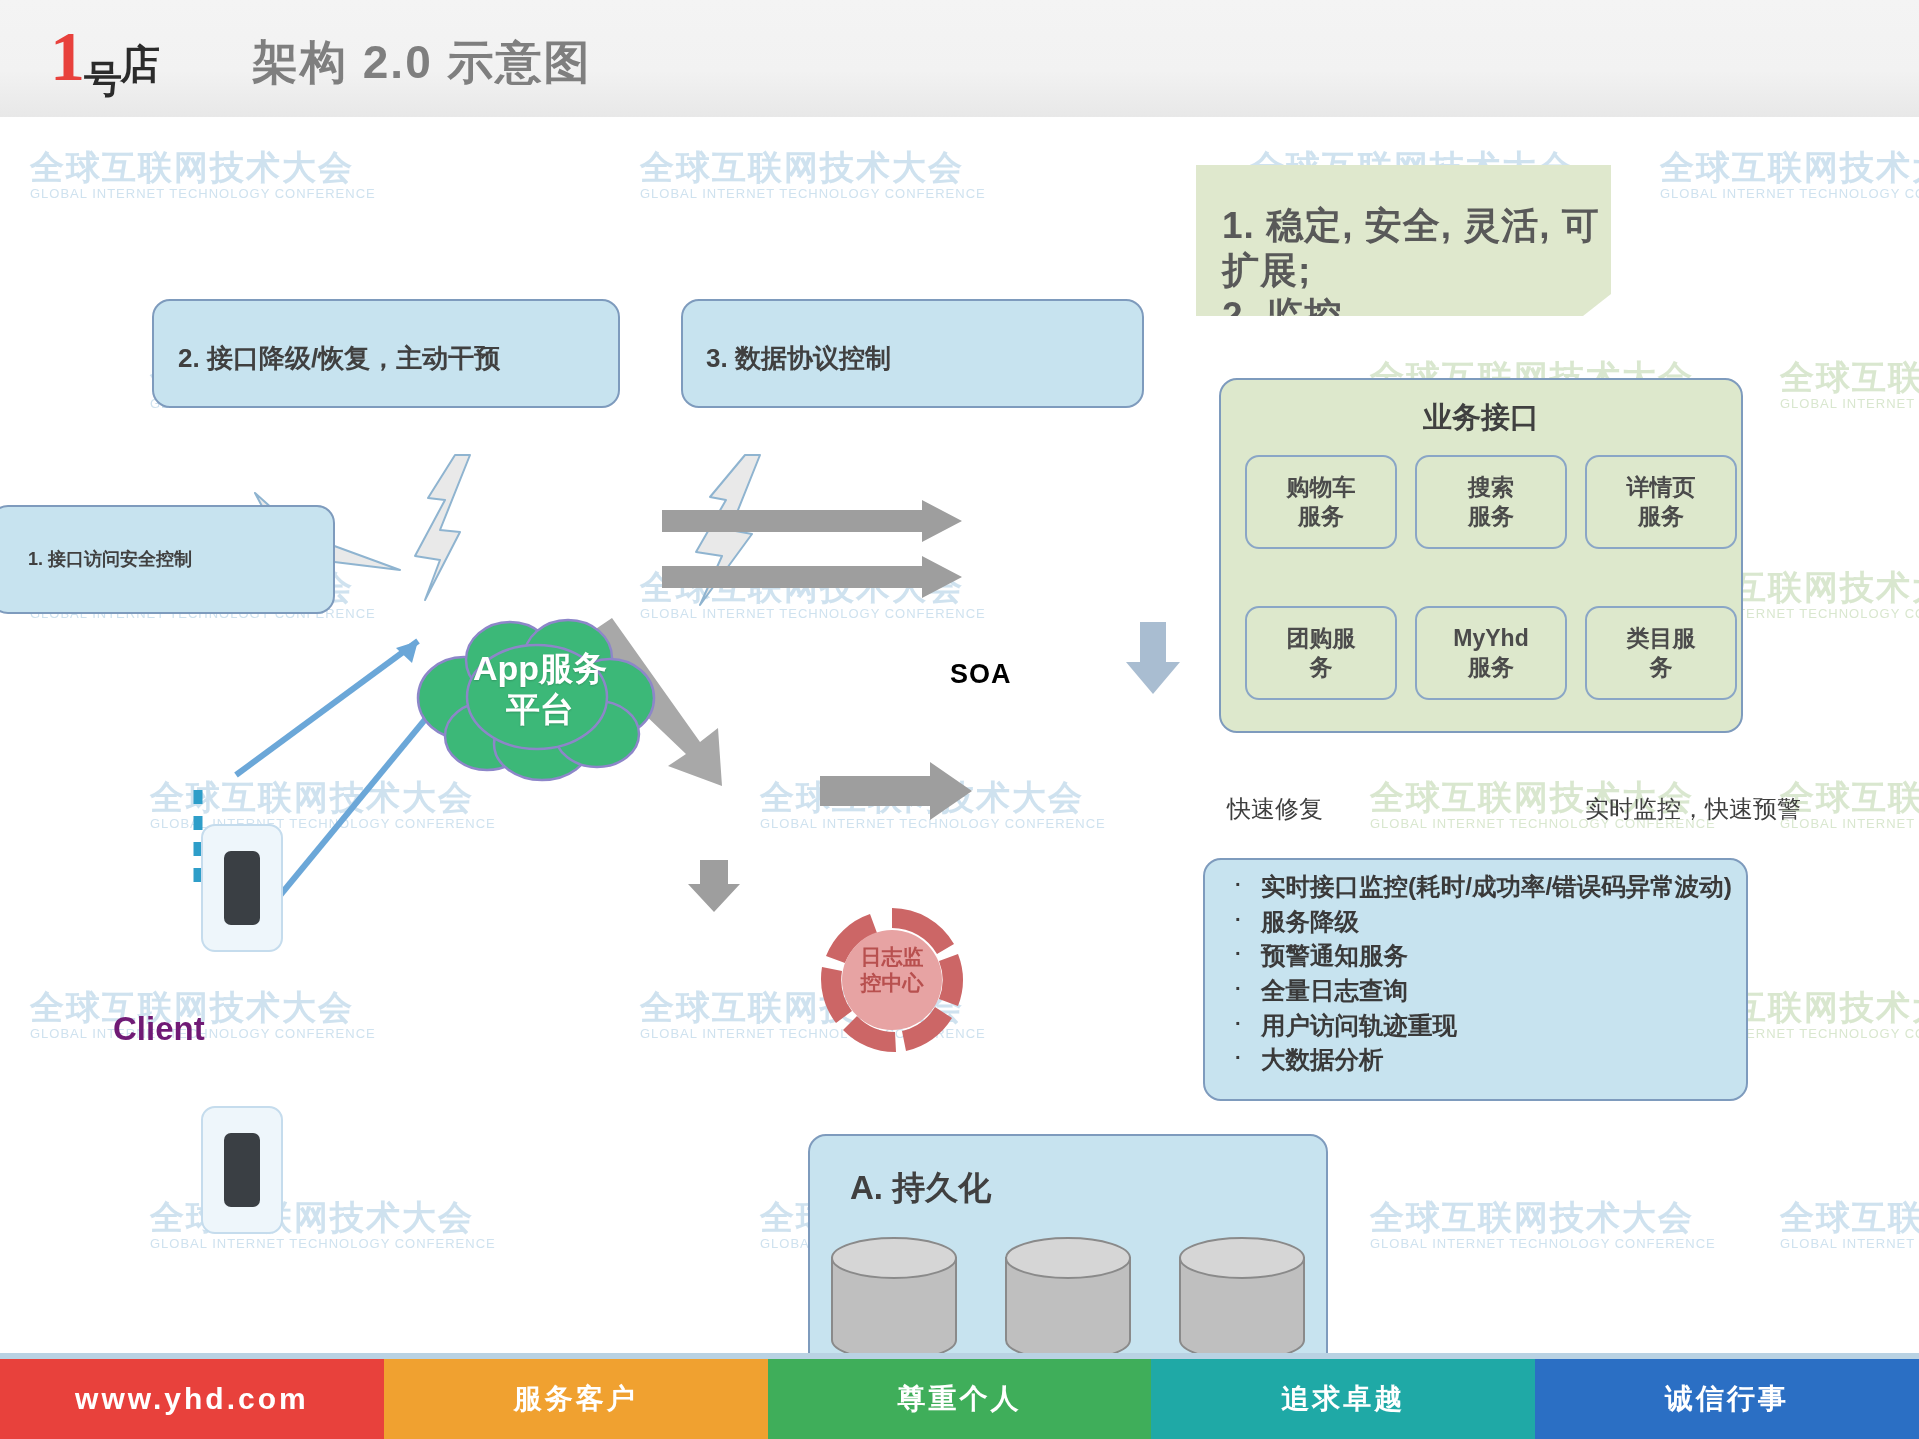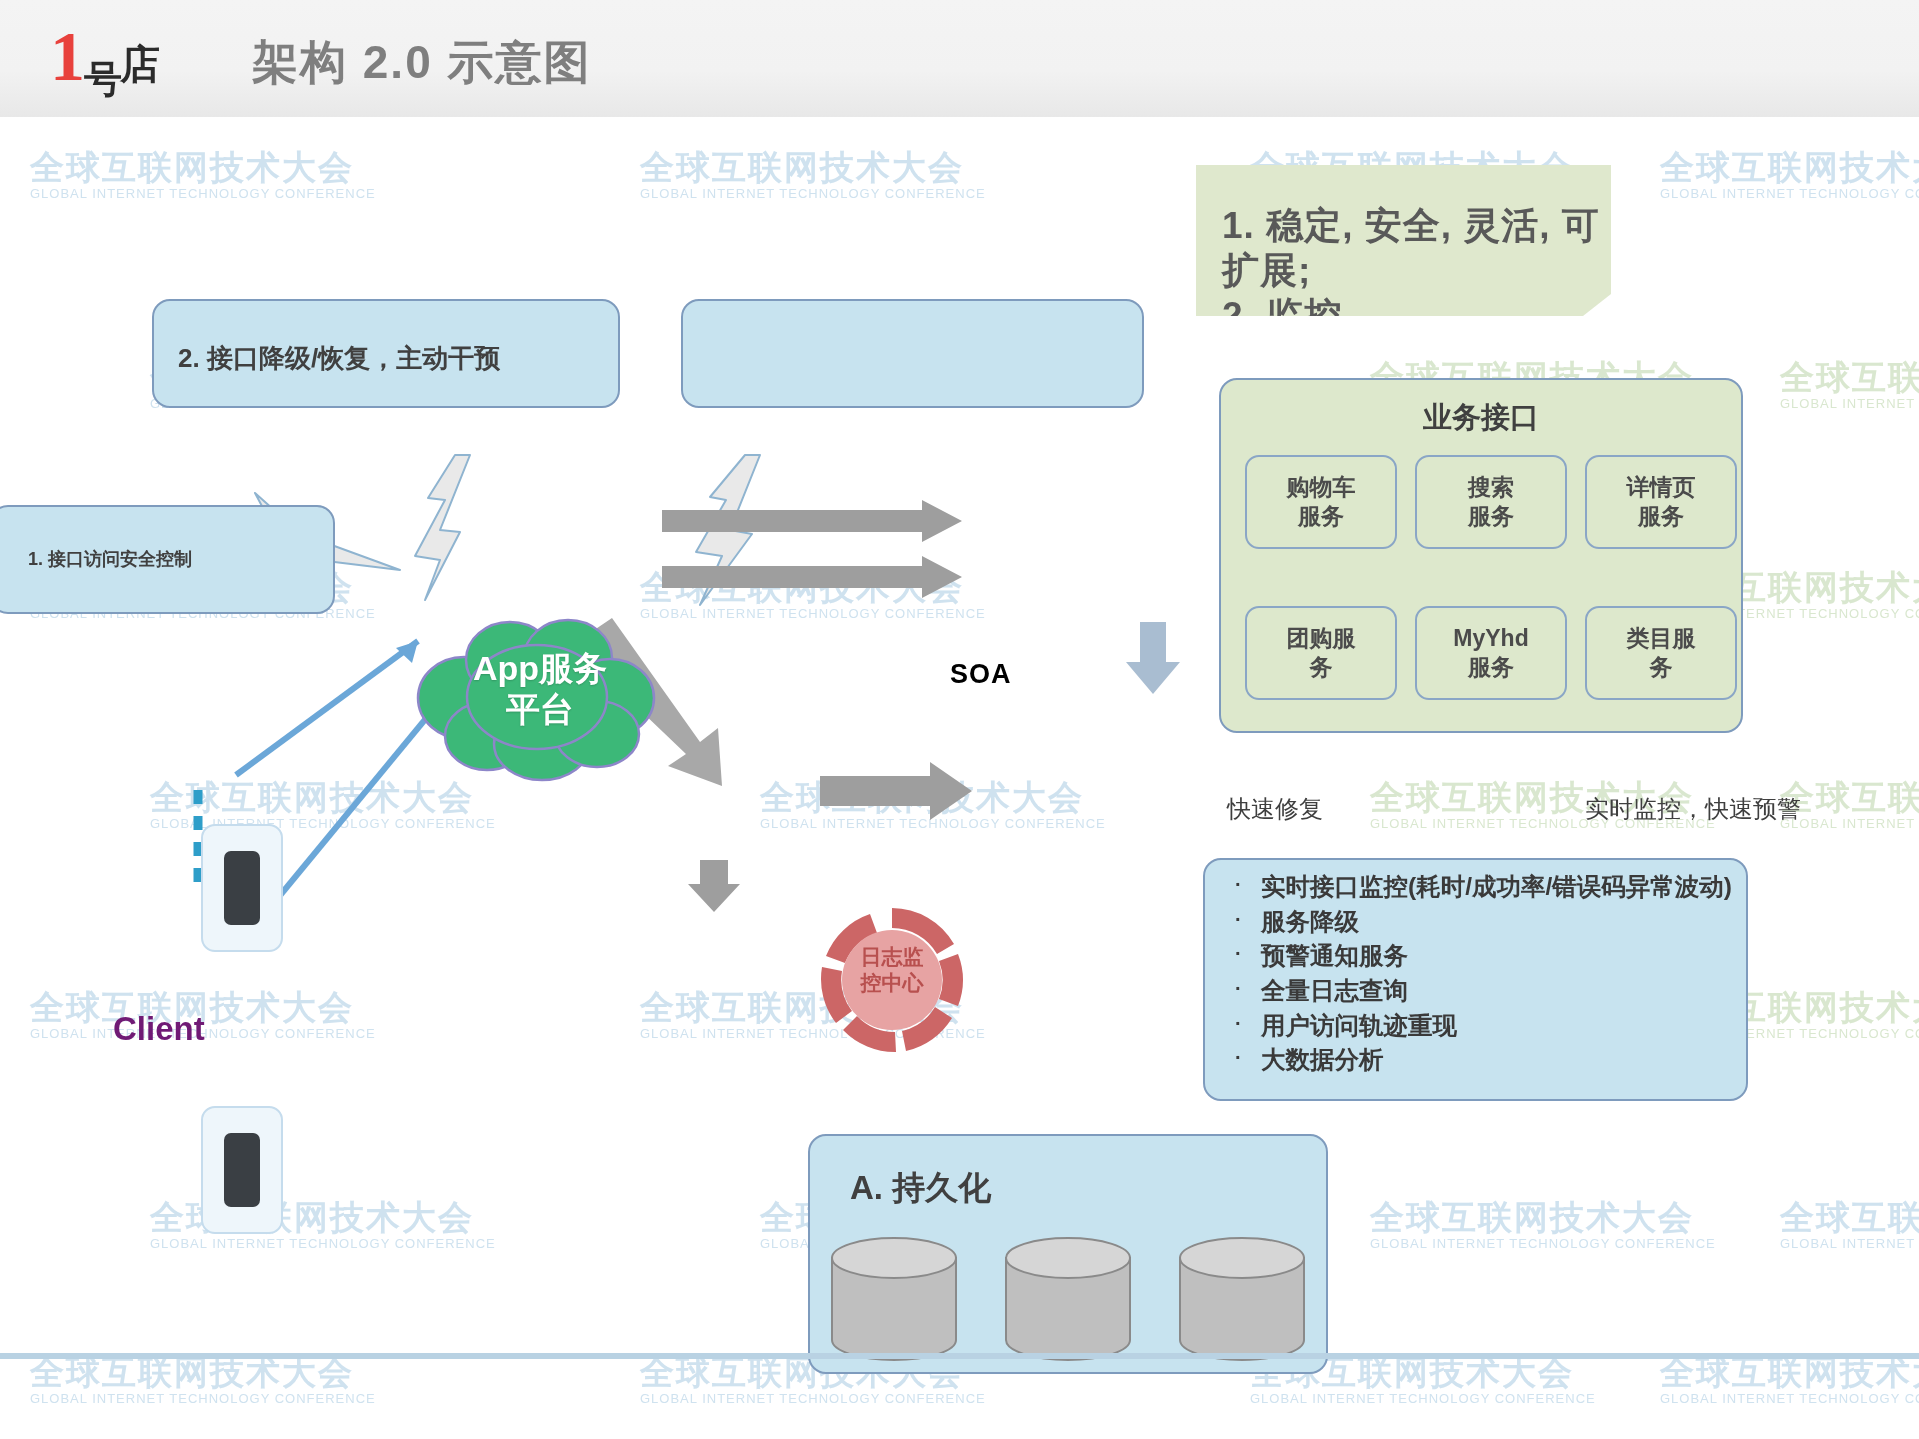--- a/index.html
+++ b/index.html
@@ -215,20 +215,21 @@
     <div class="ctext">
       <div>1. 稳定, 安全, 灵活, 可扩展;</div>
       <div>2. 监控</div>
     </div>
   </div>
 
   <div class="rbox" style="left:152px;top:299px;width:468px;height:109px;"></div>
   <div class="box-lbl" style="left:178px;top:341px;width:420px;font-size:26px;">2. 接口降级/恢复，主动干预</div>
 
   <div class="rbox" style="left:681px;top:299px;width:463px;height:109px;"></div>
+  <div class="box-lbl" style="left:706px;top:341px;width:420px;font-size:26px;">3. 数据协议控制</div>
 
   <div class="rbox" style="left:-10px;top:505px;width:345px;height:109px;"></div>
   <div class="box-lbl" style="left:28px;top:547px;width:310px;font-size:18px;">1. 接口访问安全控制</div>
 
   <svg style="position:absolute;left:0;top:0;width:1919px;height:1439px;z-index:3;">
 
     <polygon points="455,455 470,455 440,530 460,532 425,600 440,560 415,556 445,500 428,498" fill="#e9e9e9" stroke="#8fb4d0" stroke-width="2" stroke-linejoin="round"></polygon>
 
     <polygon points="745,455 760,455 730,530 752,534 700,605 722,556 696,552 726,500 710,497" fill="#e9e9e9" stroke="#8fb4d0" stroke-width="2" stroke-linejoin="round"></polygon>
 
@@ -379,14 +380,31 @@
         <ellipse cx="240" cy="22" rx="62" ry="20" fill="#d6d6d6"></ellipse>
       </g>
       <g>
         <path d="M352 22 v82 a62 20 0 0 0 124 0 v-82 z" fill="#bfbfbf"></path>
         <ellipse cx="414" cy="22" rx="62" ry="20" fill="#d6d6d6"></ellipse>
       </g>
     </g>
   </svg>
 
   <div class="footer-top"></div>
+  <div class="footer">
+    <div class="seg s0">
+      <span class="ftxt">www.yhd.com</span>
+    </div>
+    <div class="seg s1">
+      <span class="ftxt">服务客户</span>
+    </div>
+    <div class="seg s2">
+      <span class="ftxt">尊重个人</span>
+    </div>
+    <div class="seg s3">
+      <span class="ftxt">追求卓越</span>
+    </div>
+    <div class="seg s4">
+      <span class="ftxt">诚信行事</span>
+    </div>
+  </div>
 
 </div>
 
 </body></html>

